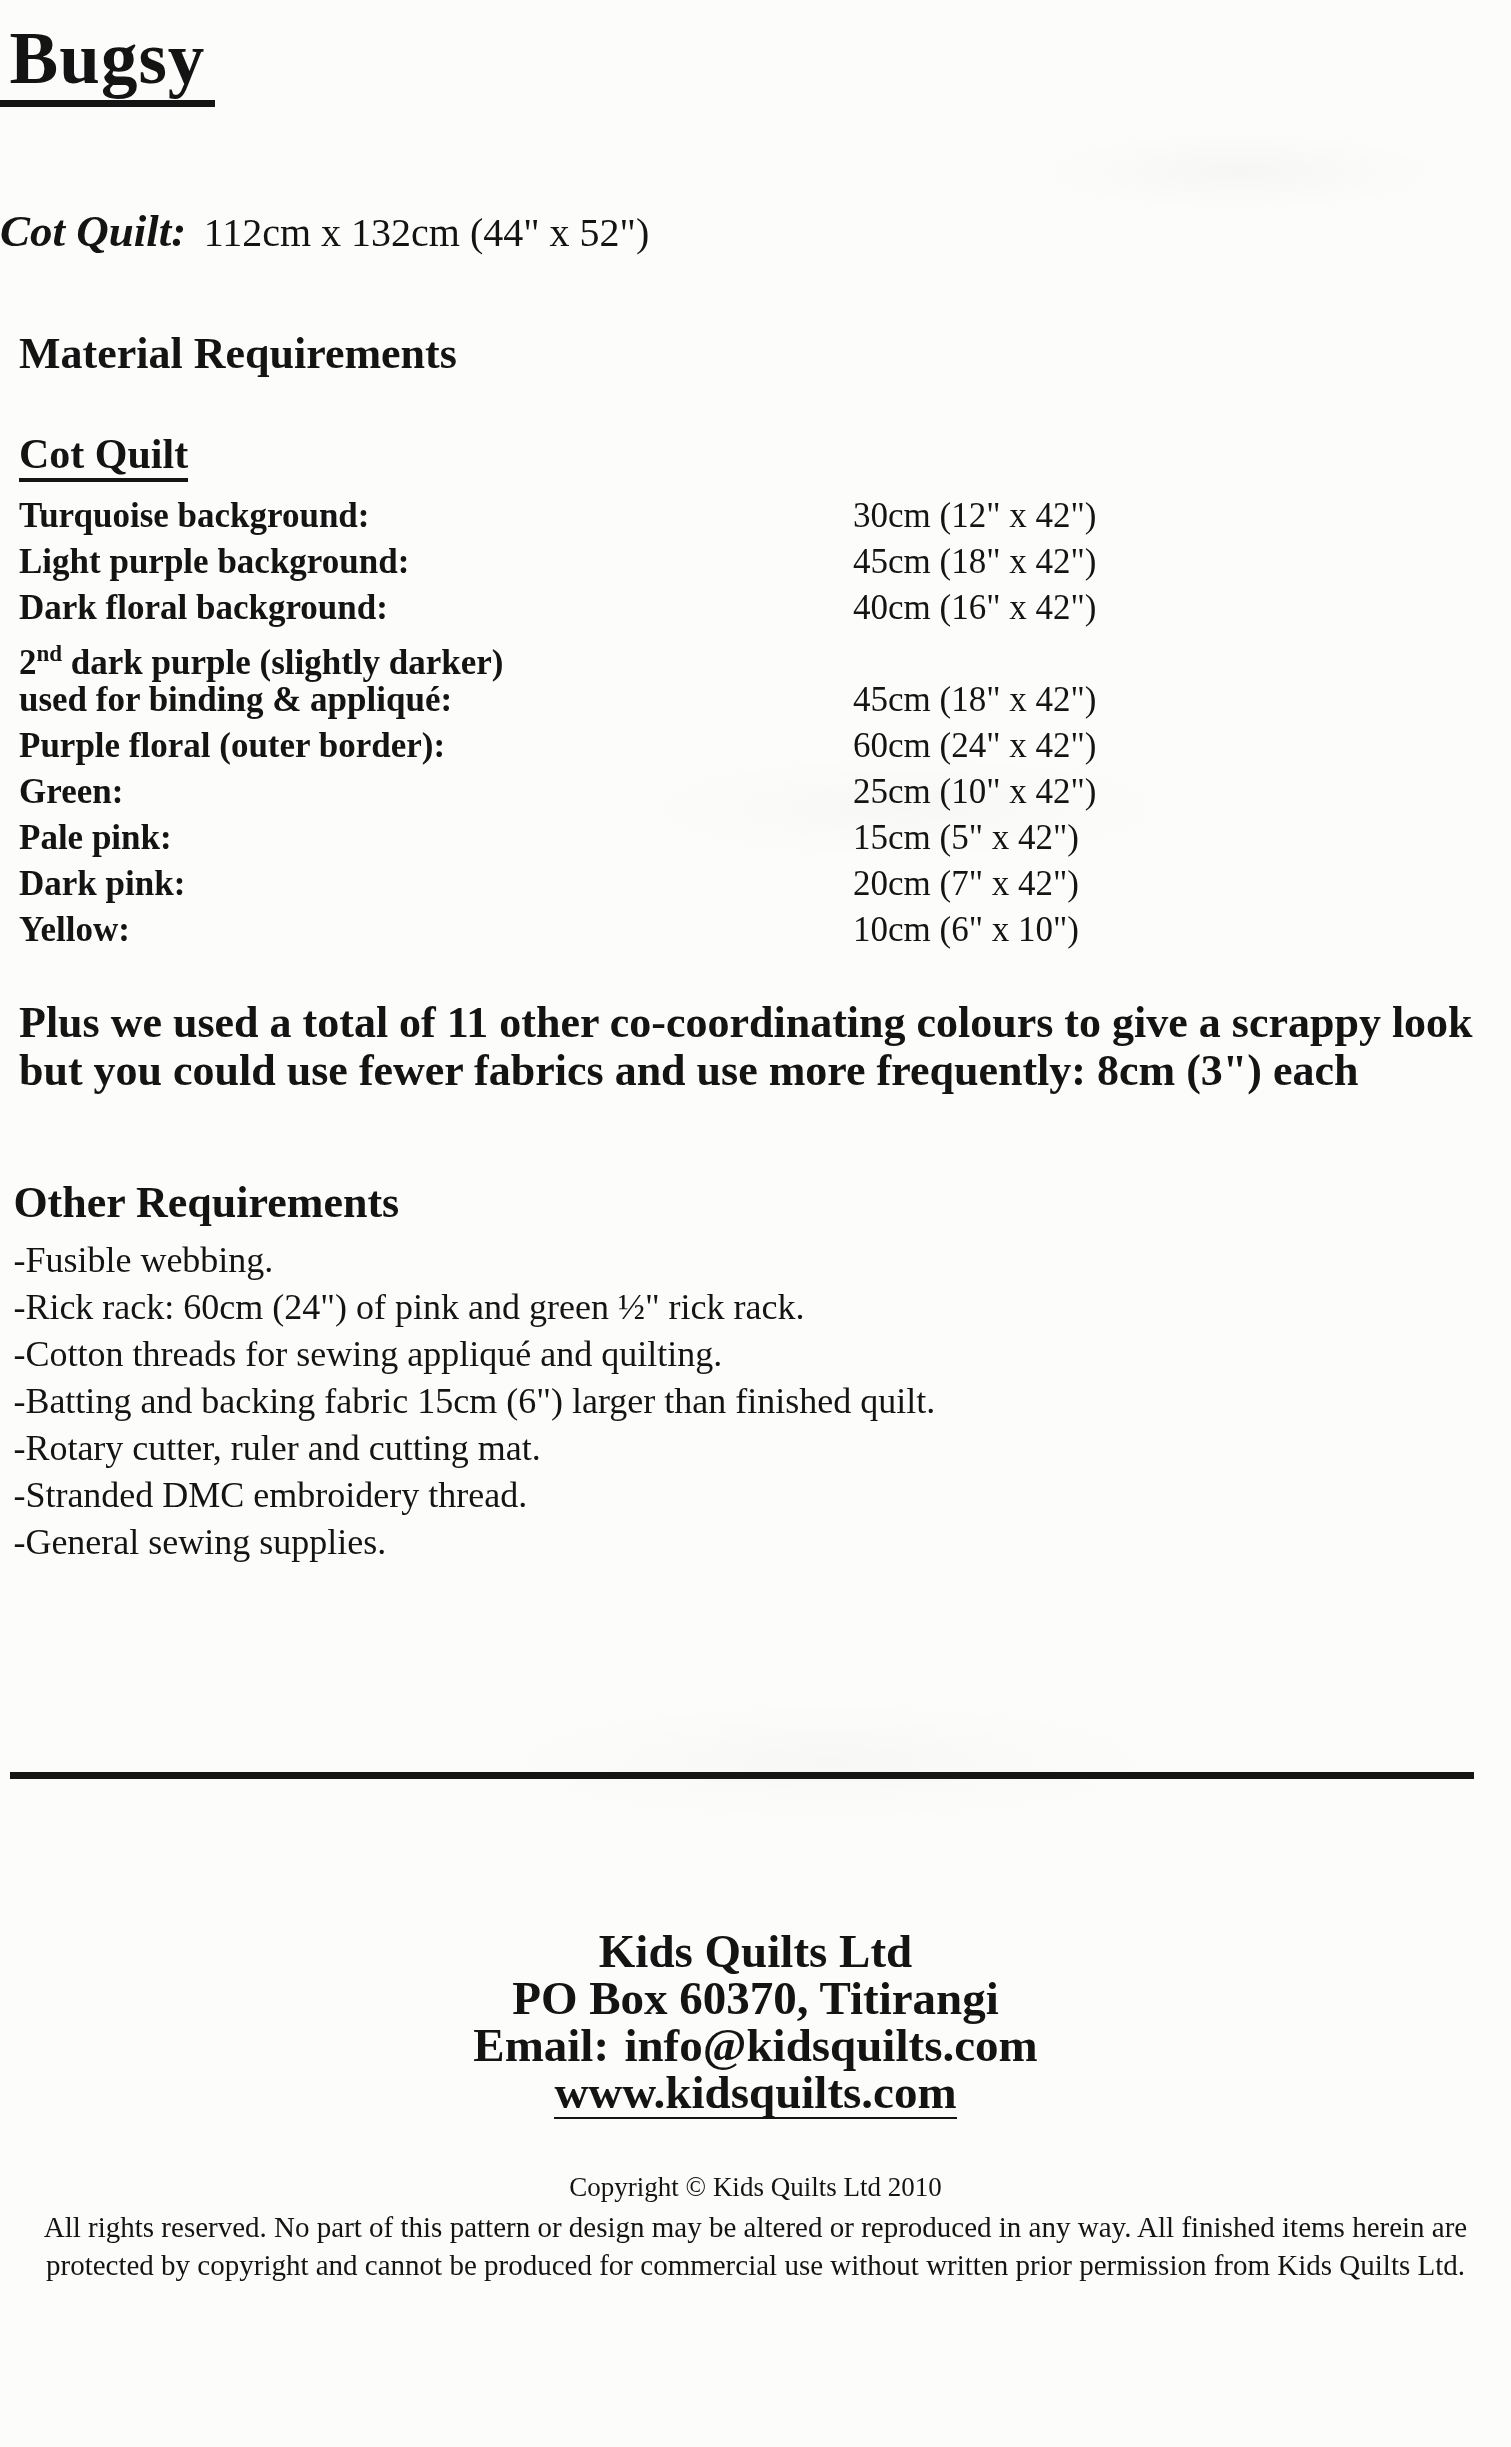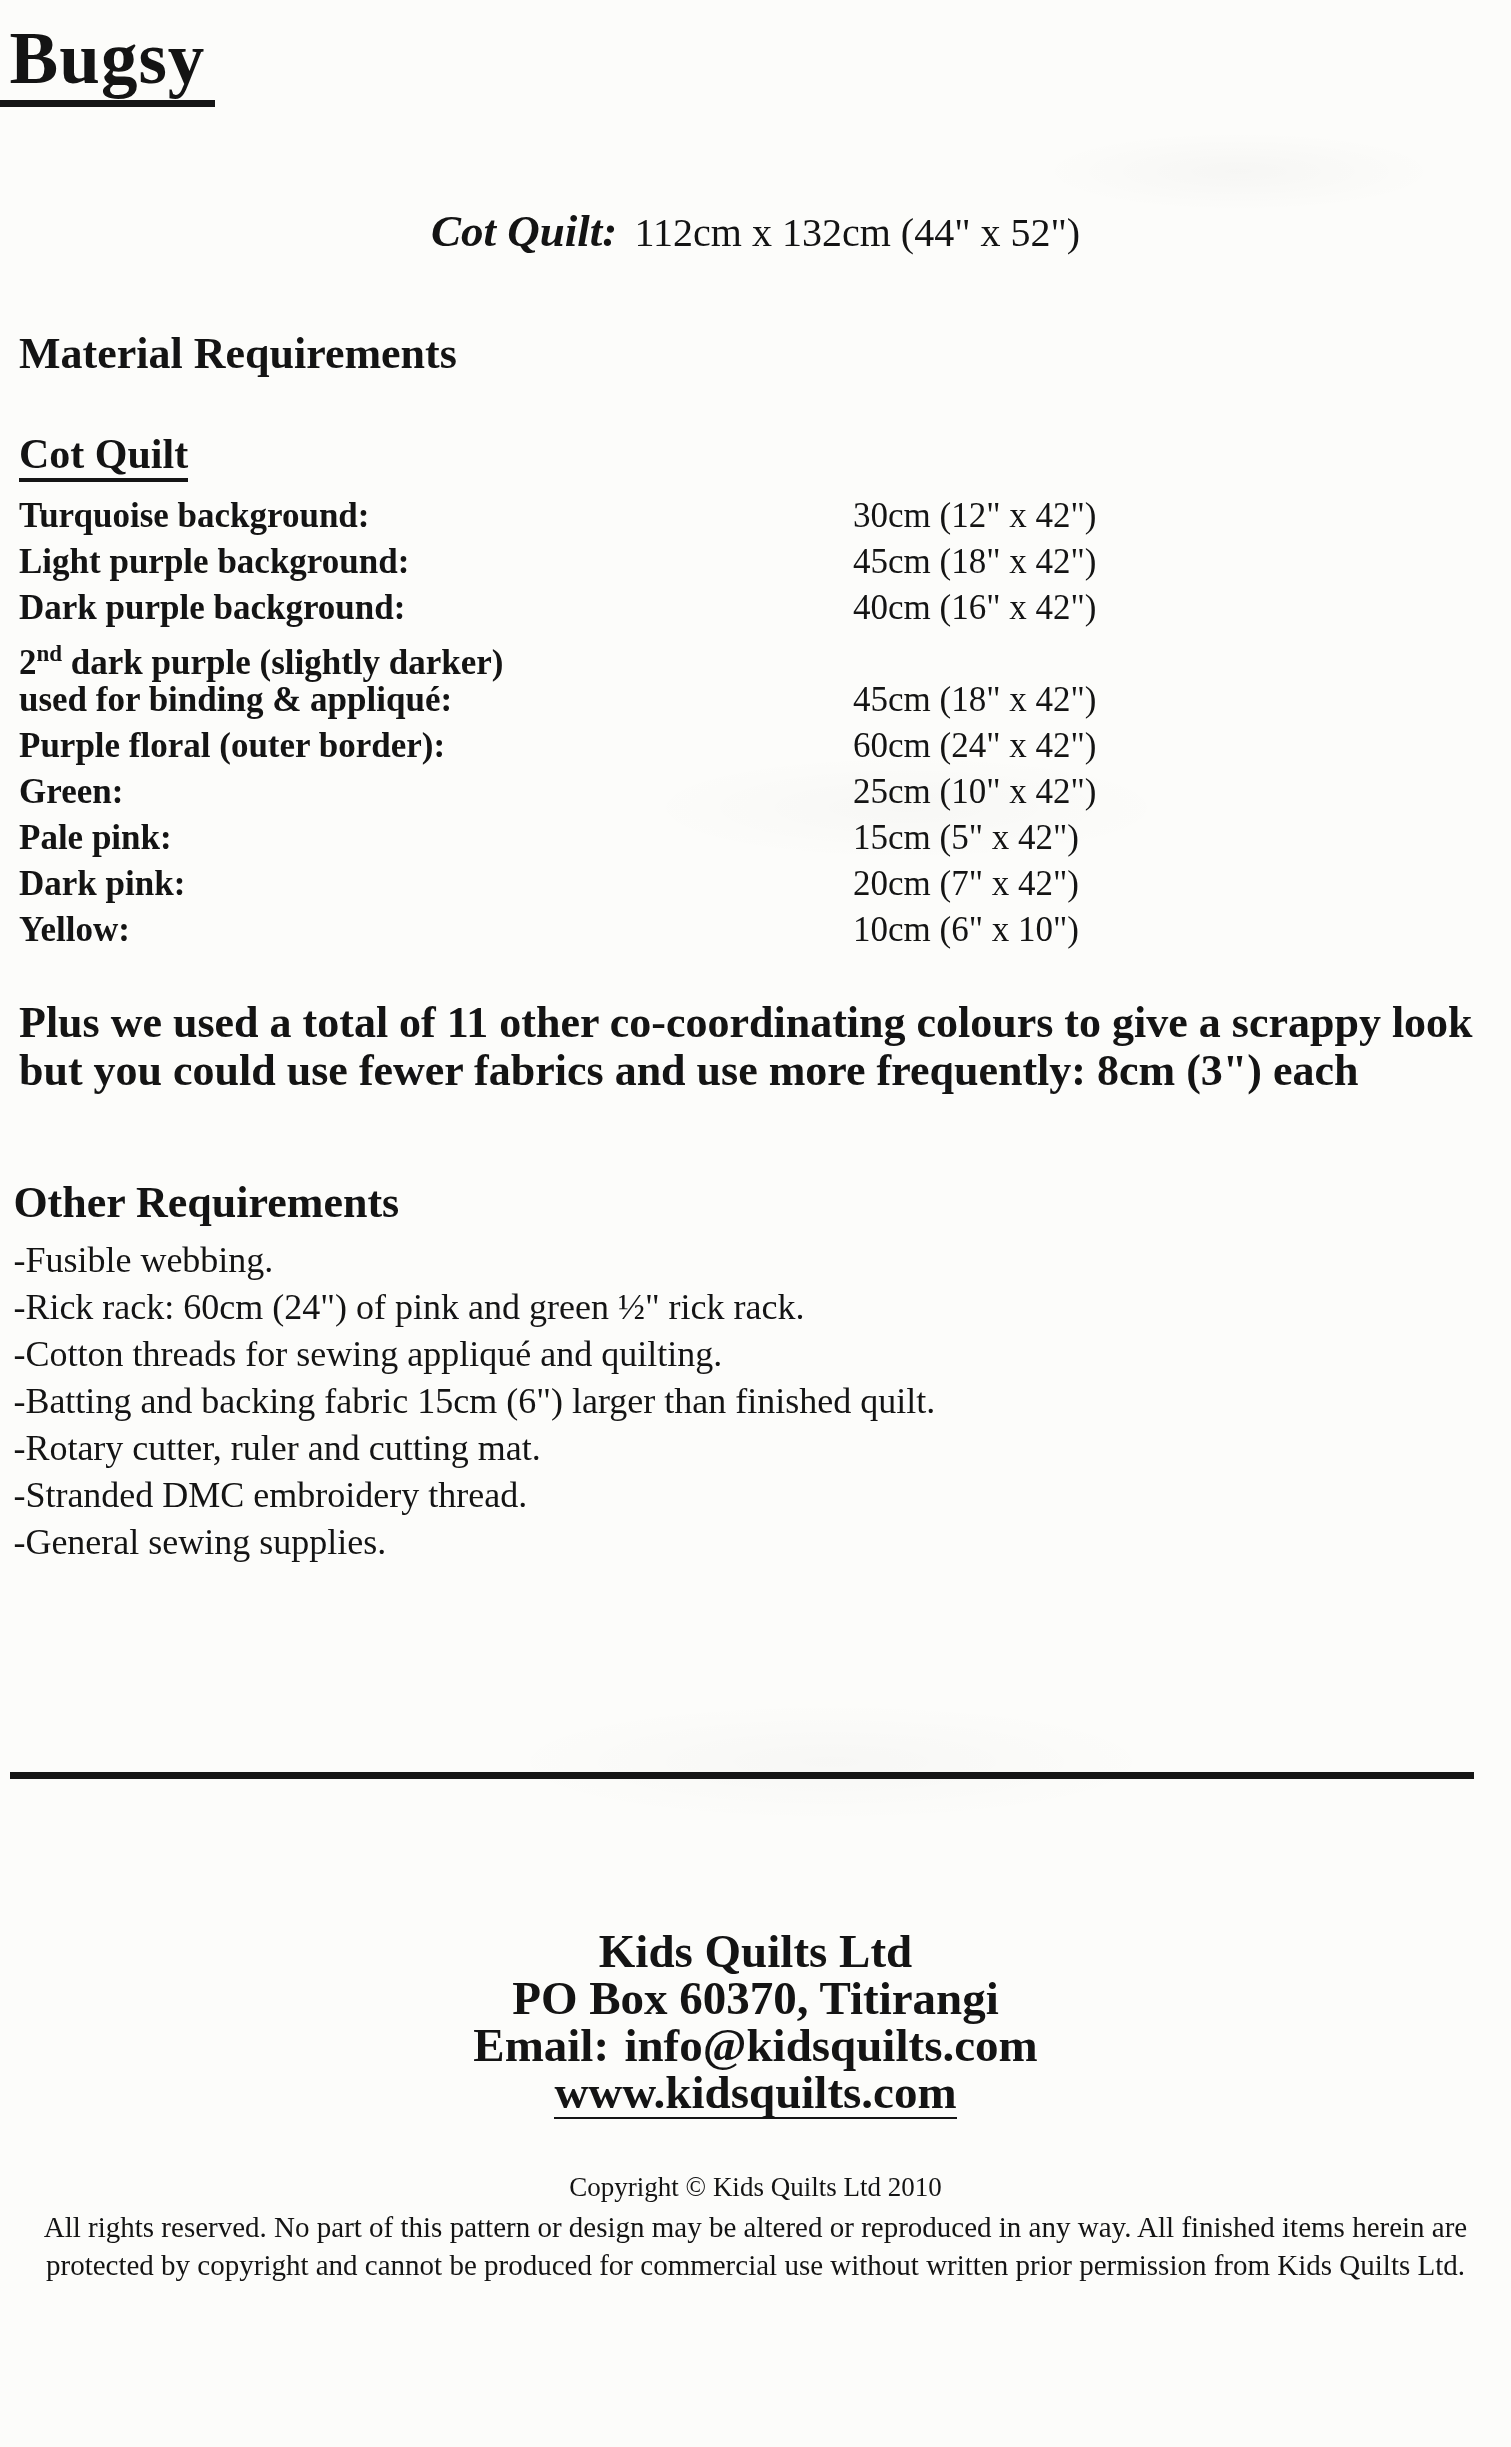--- a/index.html
+++ b/index.html
@@ -19,21 +19,21 @@
       radial-gradient(ellipse 478px 86px at 55% 72%, rgba(0,0,0,0.02), transparent 70%);
   }
   .title-wrap { text-align:left; }
   .doc-title {
     display:inline-block;
     font-size:73px; font-weight:bold; line-height:1.05;
     border-bottom:7.6px solid #151515;
     padding:0 9.6px 1.9px 9.6px;
     letter-spacing:1px;
   }
-  .subtitle { text-align:center; margin-top:98px; white-space:nowrap; }
+  .subtitle { margin-top:98px; white-space:nowrap; }
   .subtitle-label { font-size:45px; font-weight:bold; font-style:italic; }
   .subtitle-value { font-size:40px; margin-left:13.4px; }
 
   .mr-section { margin:73px 19px 0 19px; }
   .section-heading { font-size:44px; font-weight:bold; line-height:1.1; }
   .mr-note { font-size:35px; margin-top:8.6px; }
 
   .subheading {
     display:inline-block;
     margin-top:54px;
@@ -102,21 +102,21 @@
     <div class="req-table">
       <div class="req-row">
         <span class="req-label">Turquoise background:</span>
         <span class="req-value">30cm (12" x 42")</span>
       </div>
       <div class="req-row">
         <span class="req-label">Light purple background:</span>
         <span class="req-value">45cm (18" x 42")</span>
       </div>
       <div class="req-row">
-        <span class="req-label">Dark purple background:</span>
+        <span class="req-label">Dark floral background:</span>
         <span class="req-value">40cm (16" x 42")</span>
       </div>
       <div class="req-row">
         <span class="req-label"><span>2</span><sup>nd</sup><span> dark purple (slightly darker)</span></span>
         <span class="req-value"></span>
       </div>
       <div class="req-row">
         <span class="req-label">used for binding &amp; appliqué:</span>
         <span class="req-value">45cm (18" x 42")</span>
       </div>

